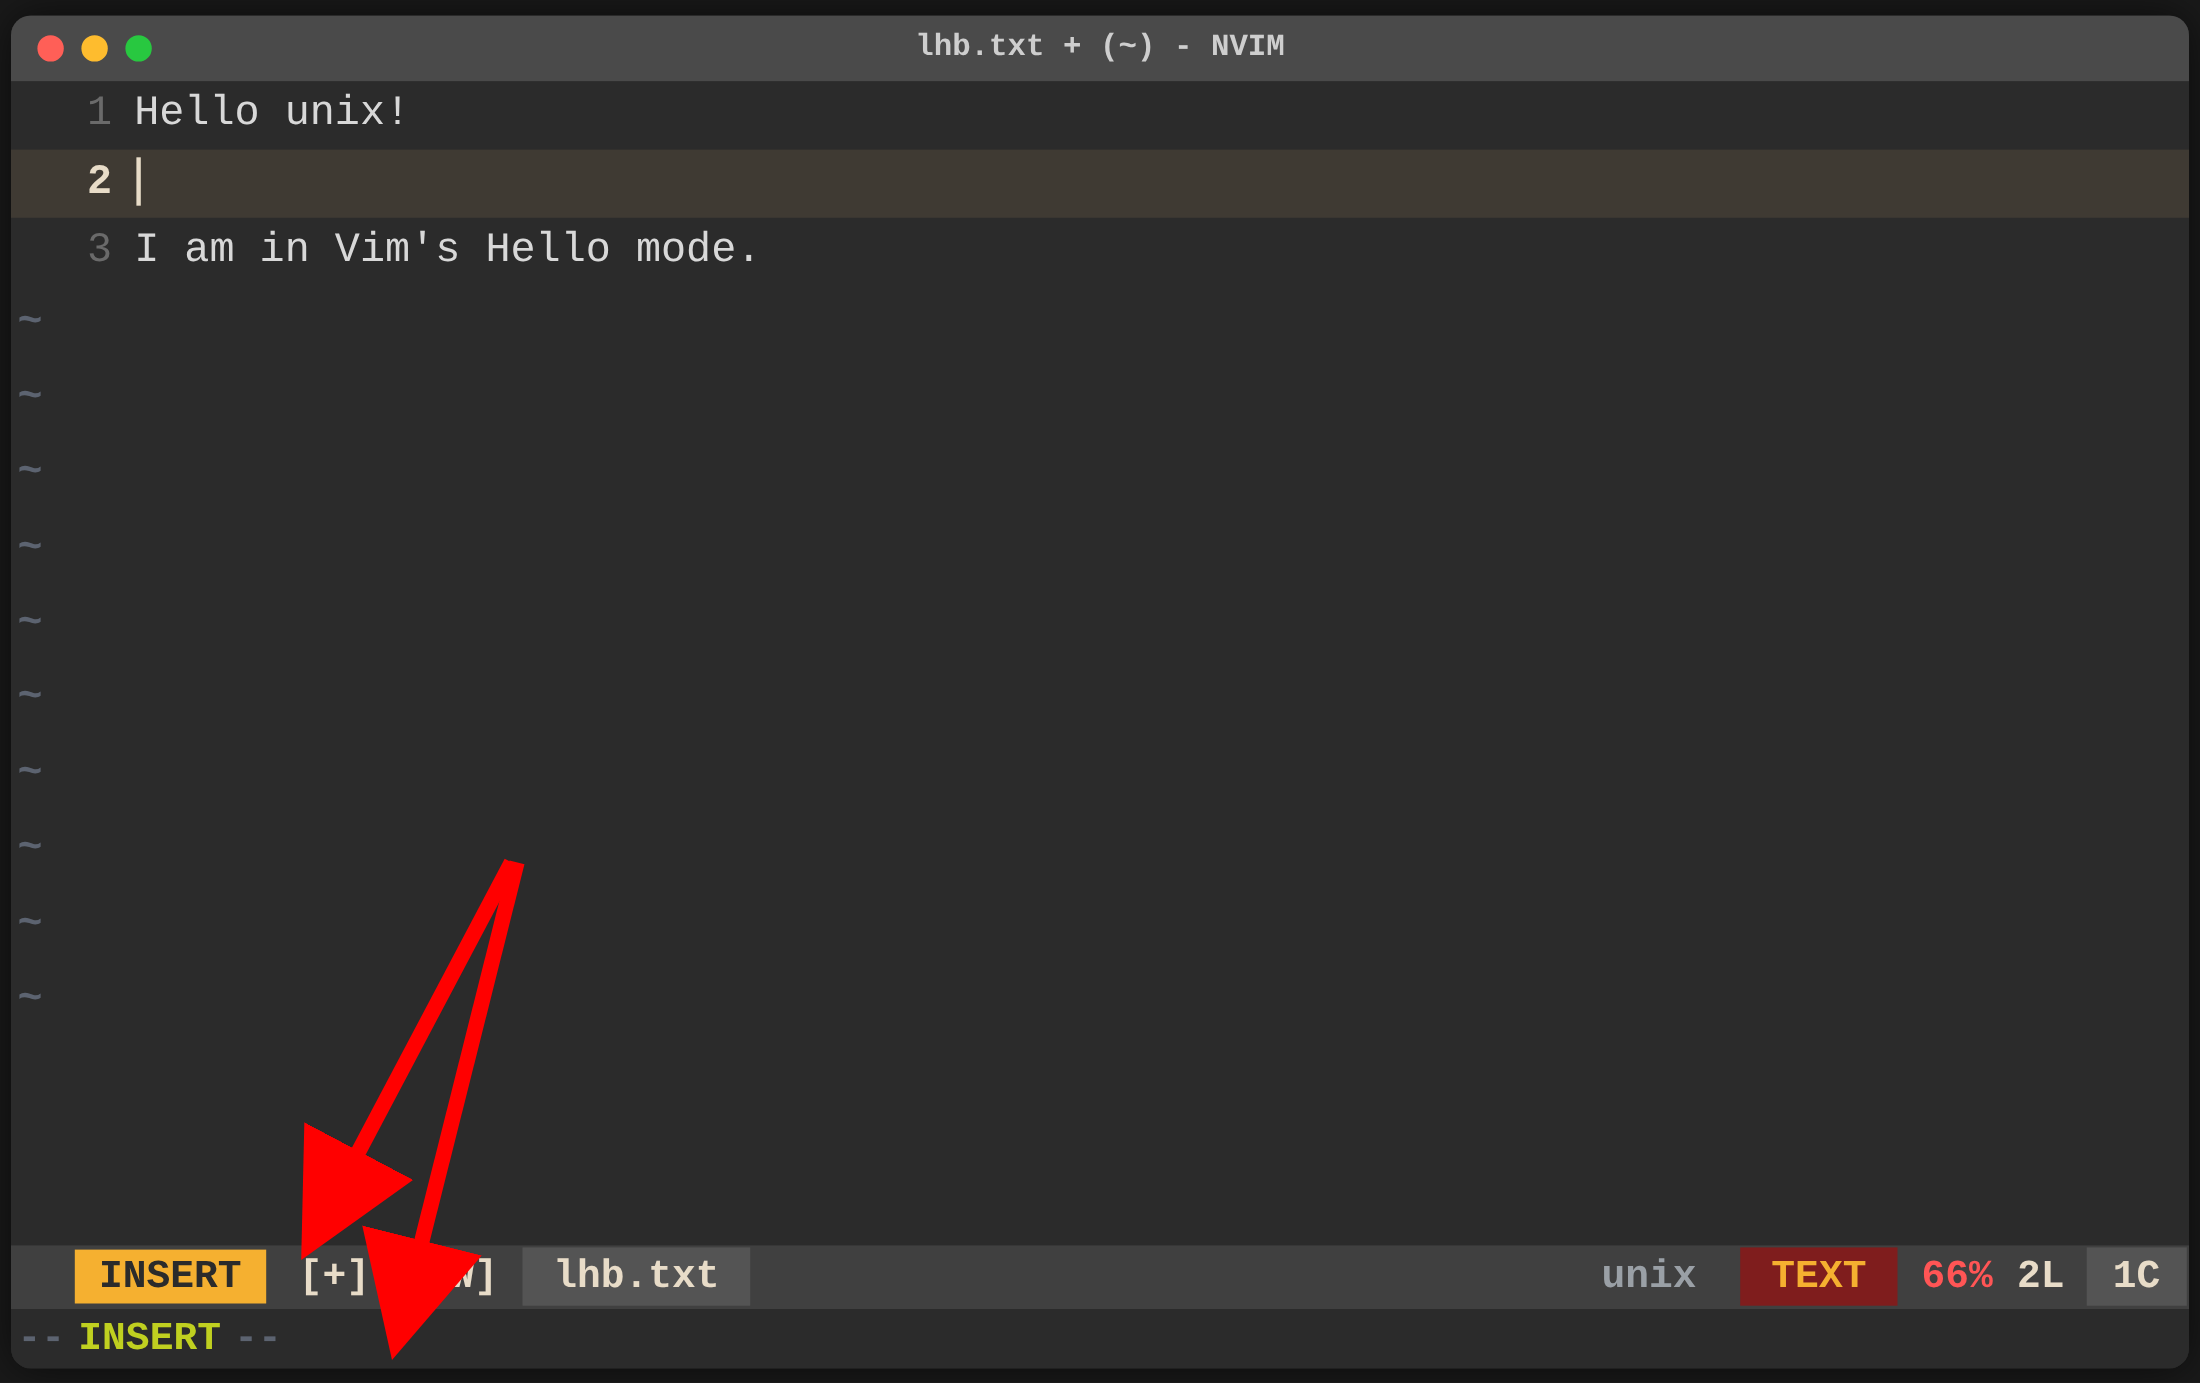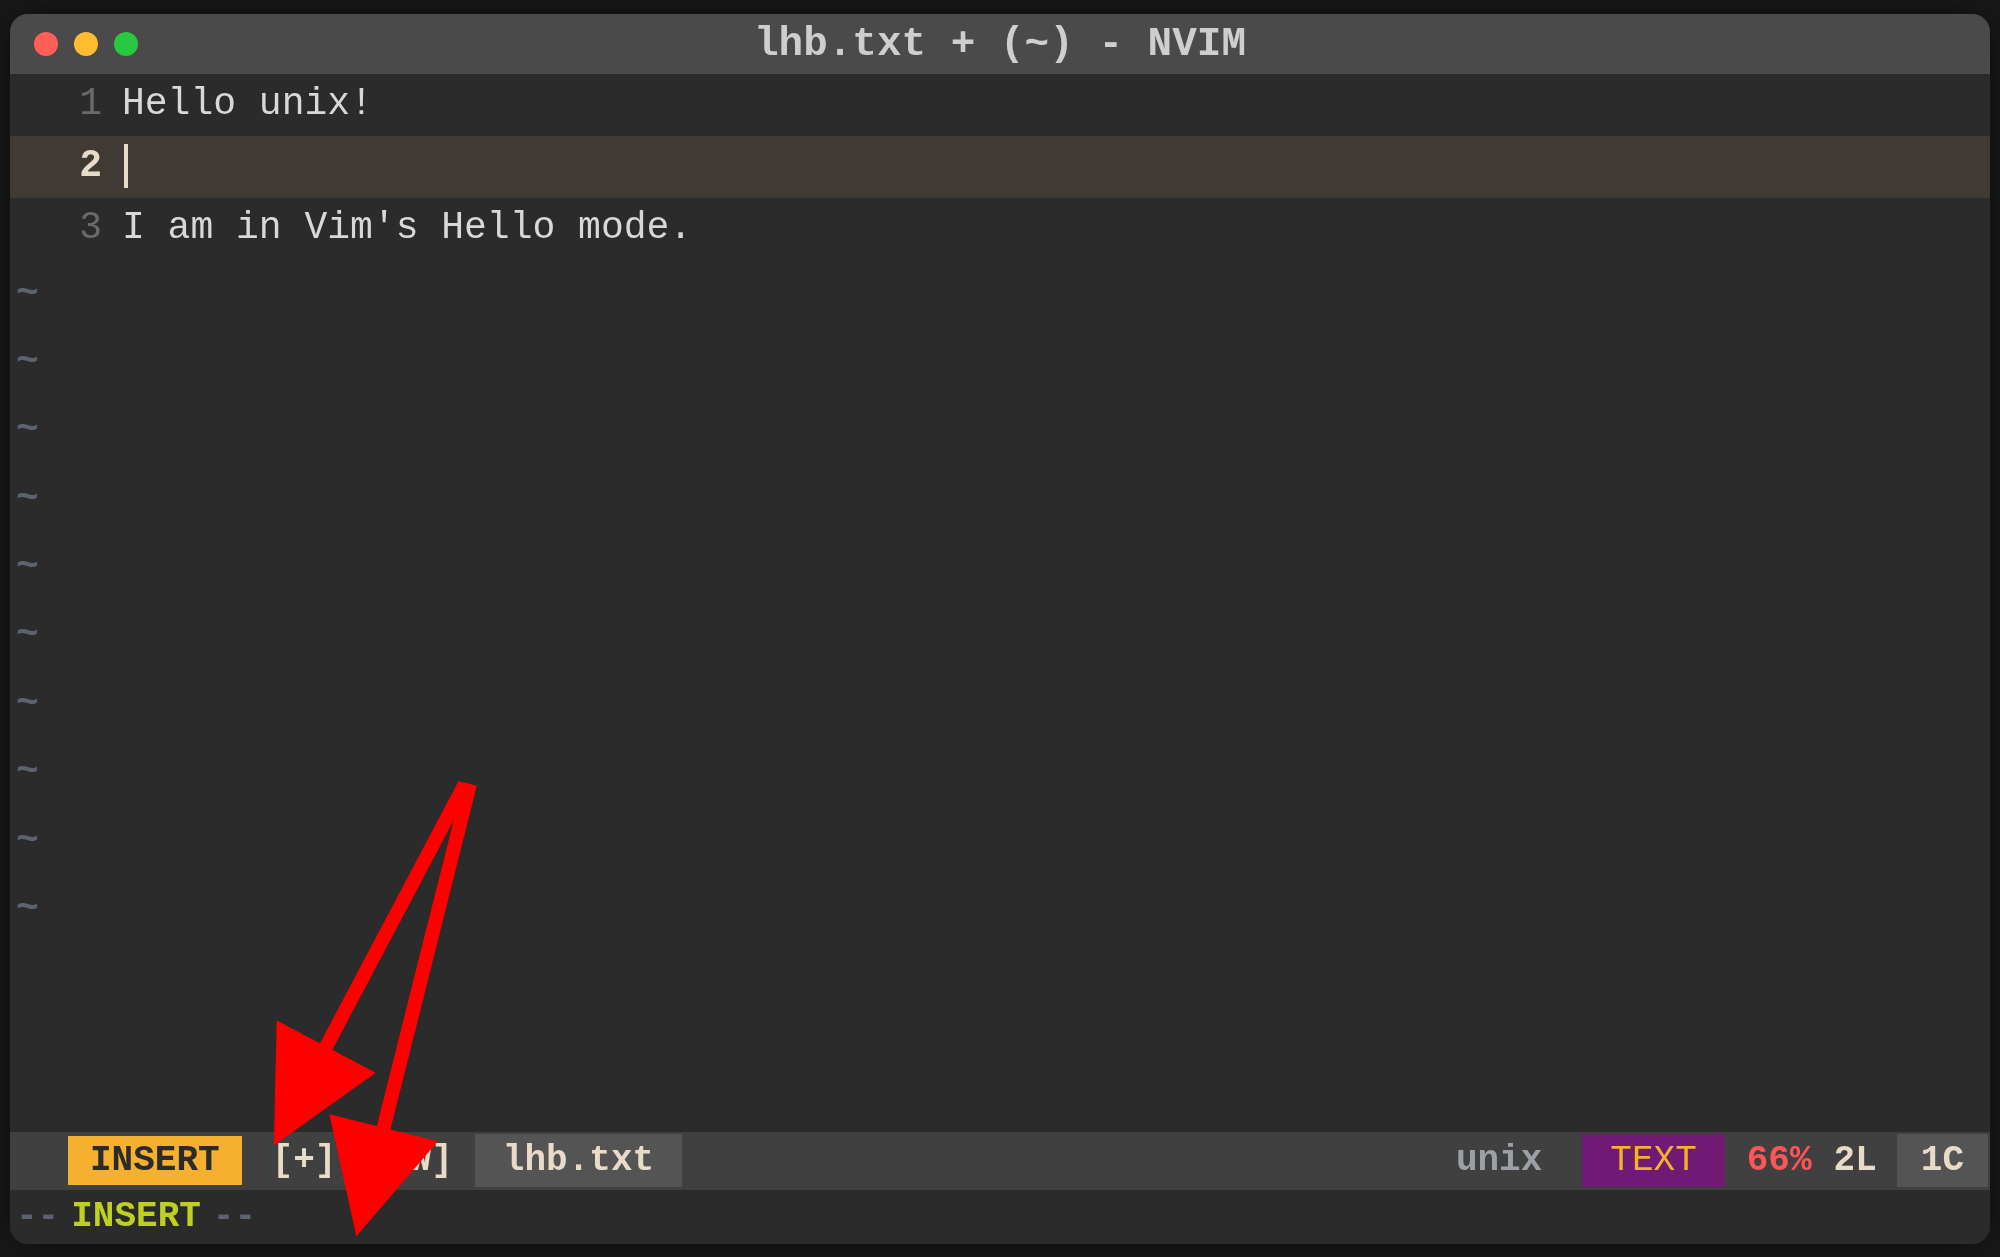--- a/index.html
+++ b/index.html
@@ -45,21 +45,21 @@
       border-radius: 50%;
     }
     .traffic-red { background: #ff5f57; }
     .traffic-yellow { background: #febc2e; }
     .traffic-green { background: #28c840; }
     .window-title {
       position: absolute;
       left: 50%;
       transform: translateX(-50%);
       color: #cecece;
-      font-size: 41px;
+      font-size: 28px;
       font-weight: 600;
     }
     .editor-area {
       flex: 1;
       background: #2b2b2b;
       font-size: 38px;
       line-height: 1.6;
       position: relative;
     }
     .line {
@@ -137,25 +137,25 @@
       font-weight: 800;
     }
     .spacer {
       flex: 1;
     }
     .fileformat {
       color: #9aa0a6;
       margin-right: 40px;
     }
     .filetype {
-      background: #701a75;
+      background: #7f1d1d;
       color: #f5b030;
       padding: 6px 28px;
       margin-right: 22px;
-      font-weight: 400;
+      font-weight: 700;
     }
     .percent {
       color: #ff5555;
       margin-right: 22px;
       font-weight: 700;
     }
     .position {
       color: #e8dcc8;
       margin-right: 20px;
       text-align: right;

